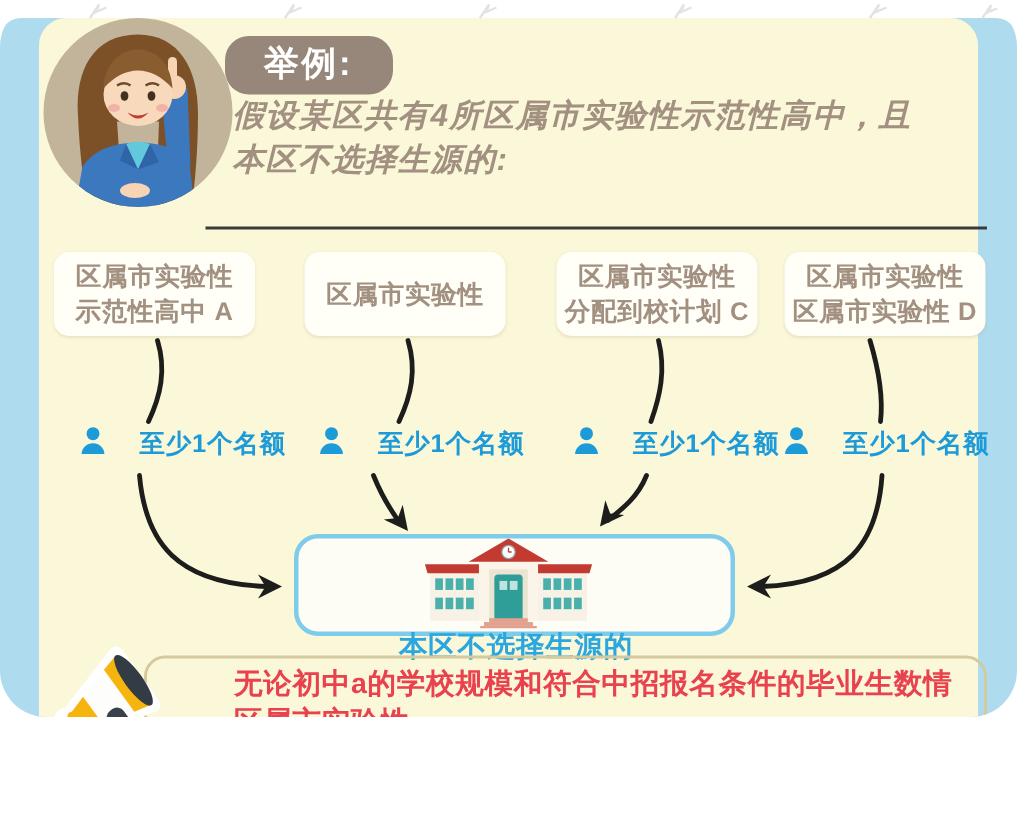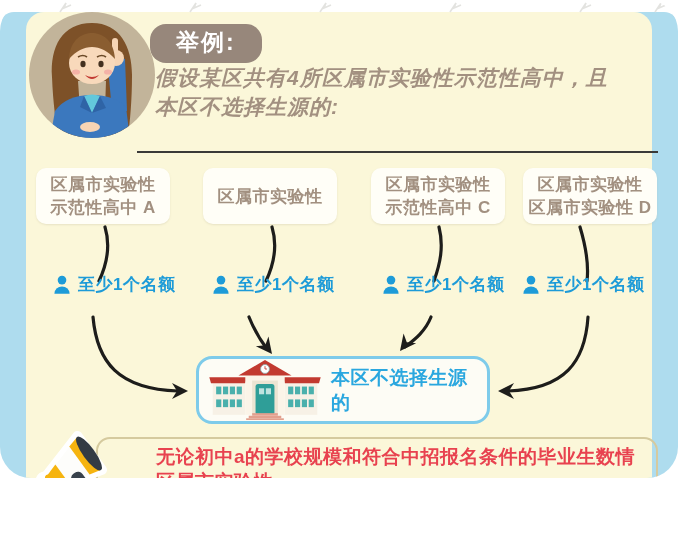--- a/index.html
+++ b/index.html
@@ -46,31 +46,31 @@
     background:#fffef7;border-radius:10px;
     display:flex;flex-direction:column;align-items:center;justify-content:center;
     color:#a29080;font-size:17px;line-height:23px;letter-spacing:0.5px;
     box-shadow:0 1px 2px rgba(180,170,140,0.25);
   }
   .sb-a{left:36px;} .sb-b{left:203px;} .sb-c{left:371px;} .sb-d{left:523px;}
 
   .arrows{position:absolute;left:0;top:0;width:678px;height:545px;z-index:3;pointer-events:none;}
 
   .quota{
-    position:absolute;top:272px;height:24px;z-index:4;
-    display:flex;align-items:center;gap:8px;
+    position:absolute;top:284px;height:24px;z-index:4;
+    display:flex;gap:23px;
     color:#1d9bd8;font-size:17px;letter-spacing:0.5px;
   }
   .q-a{left:54px;} .q-b{left:213px;} .q-c{left:383px;} .q-d{left:523px;}
   .quota svg{flex:0 0 auto;}
 
   .center-box{
     position:absolute;left:196px;top:356px;width:294px;height:68px;z-index:4;
     background:#fdfcf5;border:3px solid #7ecbea;border-radius:16px;
-    display:flex;align-items:center;box-sizing:border-box;padding:0 8px 0 10px;
+    display:flex;align-items:center;box-sizing:border-box;padding:0 8px 0 10px;flex-direction:column;
   }
   .center-box .school-icon{flex:0 0 auto;margin-right:10px;}
   .center-box .cb-text{
     color:#2aa7df;font-size:19px;line-height:25px;letter-spacing:0.5px;
   }
   .center-box .cb-text span{display:block;}
 
   .bottom-box{
     position:absolute;left:96px;top:437px;width:562px;height:81px;z-index:4;
     border:2px solid #d5ca9e;border-radius:14px;box-sizing:border-box;
@@ -159,21 +159,21 @@
 
   <div class="school-box sb-a">
     <span>区属市实验性</span>
     <span>示范性高中 A</span>
   </div>
   <div class="school-box sb-b">
     <span>区属市实验性</span>
   </div>
   <div class="school-box sb-c">
     <span>区属市实验性</span>
-    <span>示范性高中 C</span>
+    <span>分配到校计划 C</span>
   </div>
   <div class="school-box sb-d">
     <span>区属市实验性</span>
     <span>区属市实验性 D</span>
   </div>
 
   <svg class="arrows" viewBox="0 0 678 545">
     <g stroke="#1d1d1b" stroke-width="3.2" fill="none" stroke-linecap="round">
       <path d="M105,227 C111,247 107,264 99,281"></path>
       <path d="M272,227 C278,247 274,264 266,281"></path>

